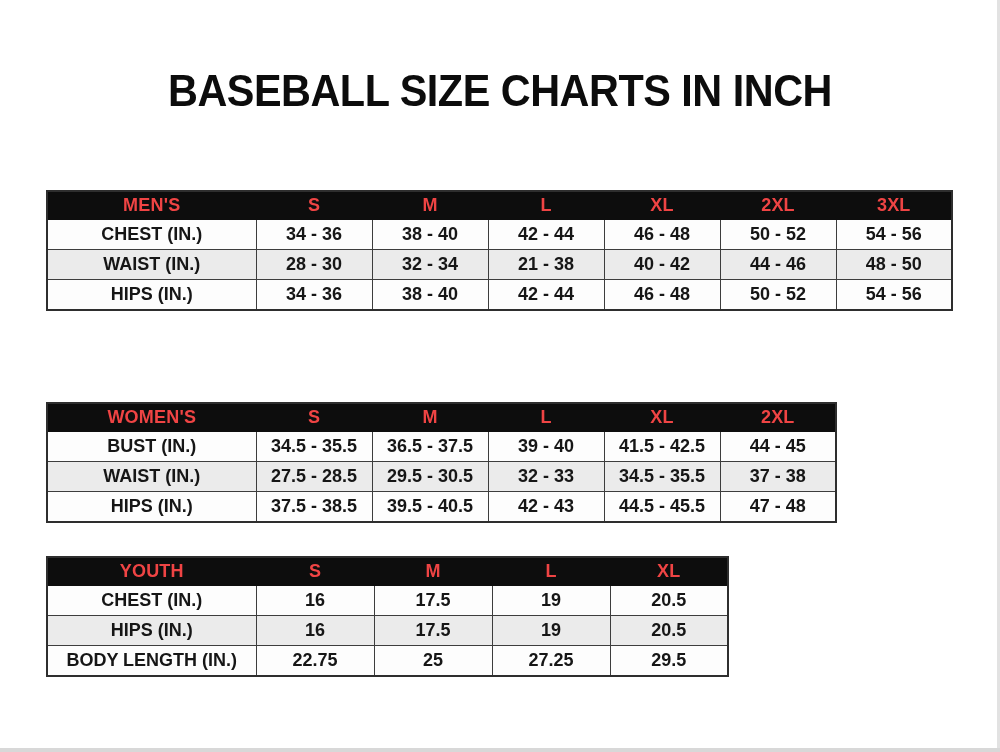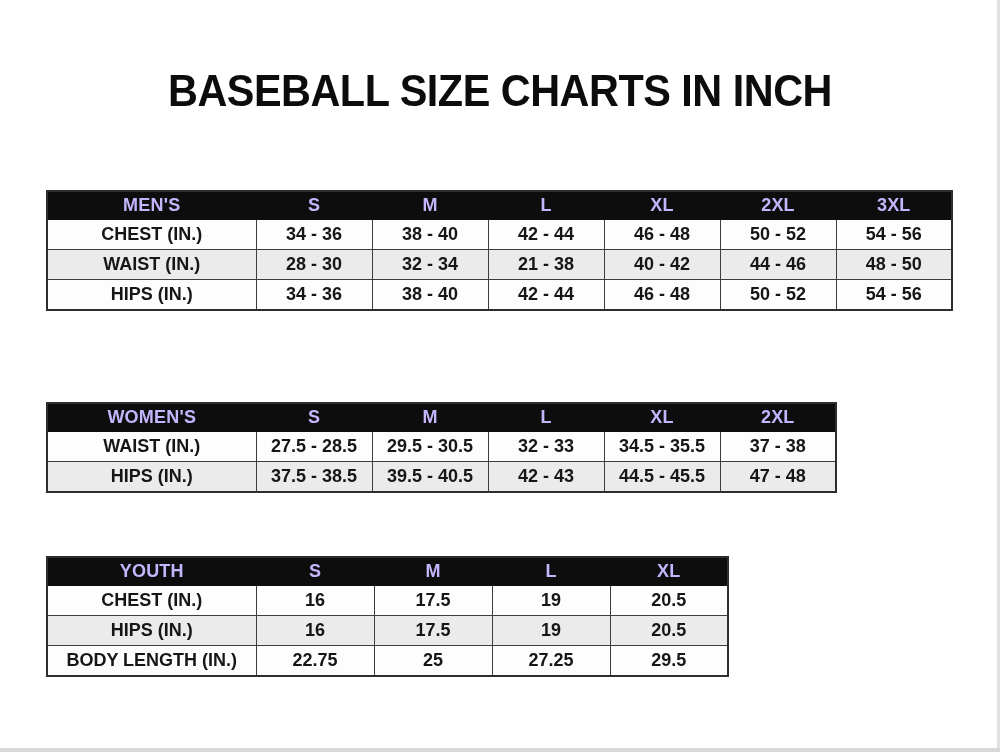--- a/index.html
+++ b/index.html
@@ -42,21 +42,21 @@
   .size-table.t-mens   { top: 190px; }
   .size-table.t-womens { top: 402px; }
   .size-table.t-youth  { top: 556px; }
 
   .size-table col.c-label { width: 209px; }
   .size-table col.c-data  { width: 116px; }
   .size-table.t-youth col.c-data { width: 118px; }
 
   .size-table th {
     background: #0d0d0d;
-    color: #c4b5fd;
+    color: #ef4444;
     font-size: 18px;
     font-weight: bold;
     height: 27px;
     padding: 0;
     border: 1px solid #0d0d0d;
     text-align: center;
     letter-spacing: 0.2px;
   }
 
   .size-table td {
@@ -161,20 +161,28 @@
         <th>WOMEN'S</th>
         <th>S</th>
         <th>M</th>
         <th>L</th>
         <th>XL</th>
         <th>2XL</th>
       </tr>
     </thead>
     <tbody>
       <tr>
+        <td>BUST (IN.)</td>
+        <td>34.5 - 35.5</td>
+        <td>36.5 - 37.5</td>
+        <td>39 - 40</td>
+        <td>41.5 - 42.5</td>
+        <td>44 - 45</td>
+      </tr>
+      <tr>
         <td>WAIST (IN.)</td>
         <td>27.5 - 28.5</td>
         <td>29.5 - 30.5</td>
         <td>32 - 33</td>
         <td>34.5 - 35.5</td>
         <td>37 - 38</td>
       </tr>
       <tr>
         <td>HIPS (IN.)</td>
         <td>37.5 - 38.5</td>

